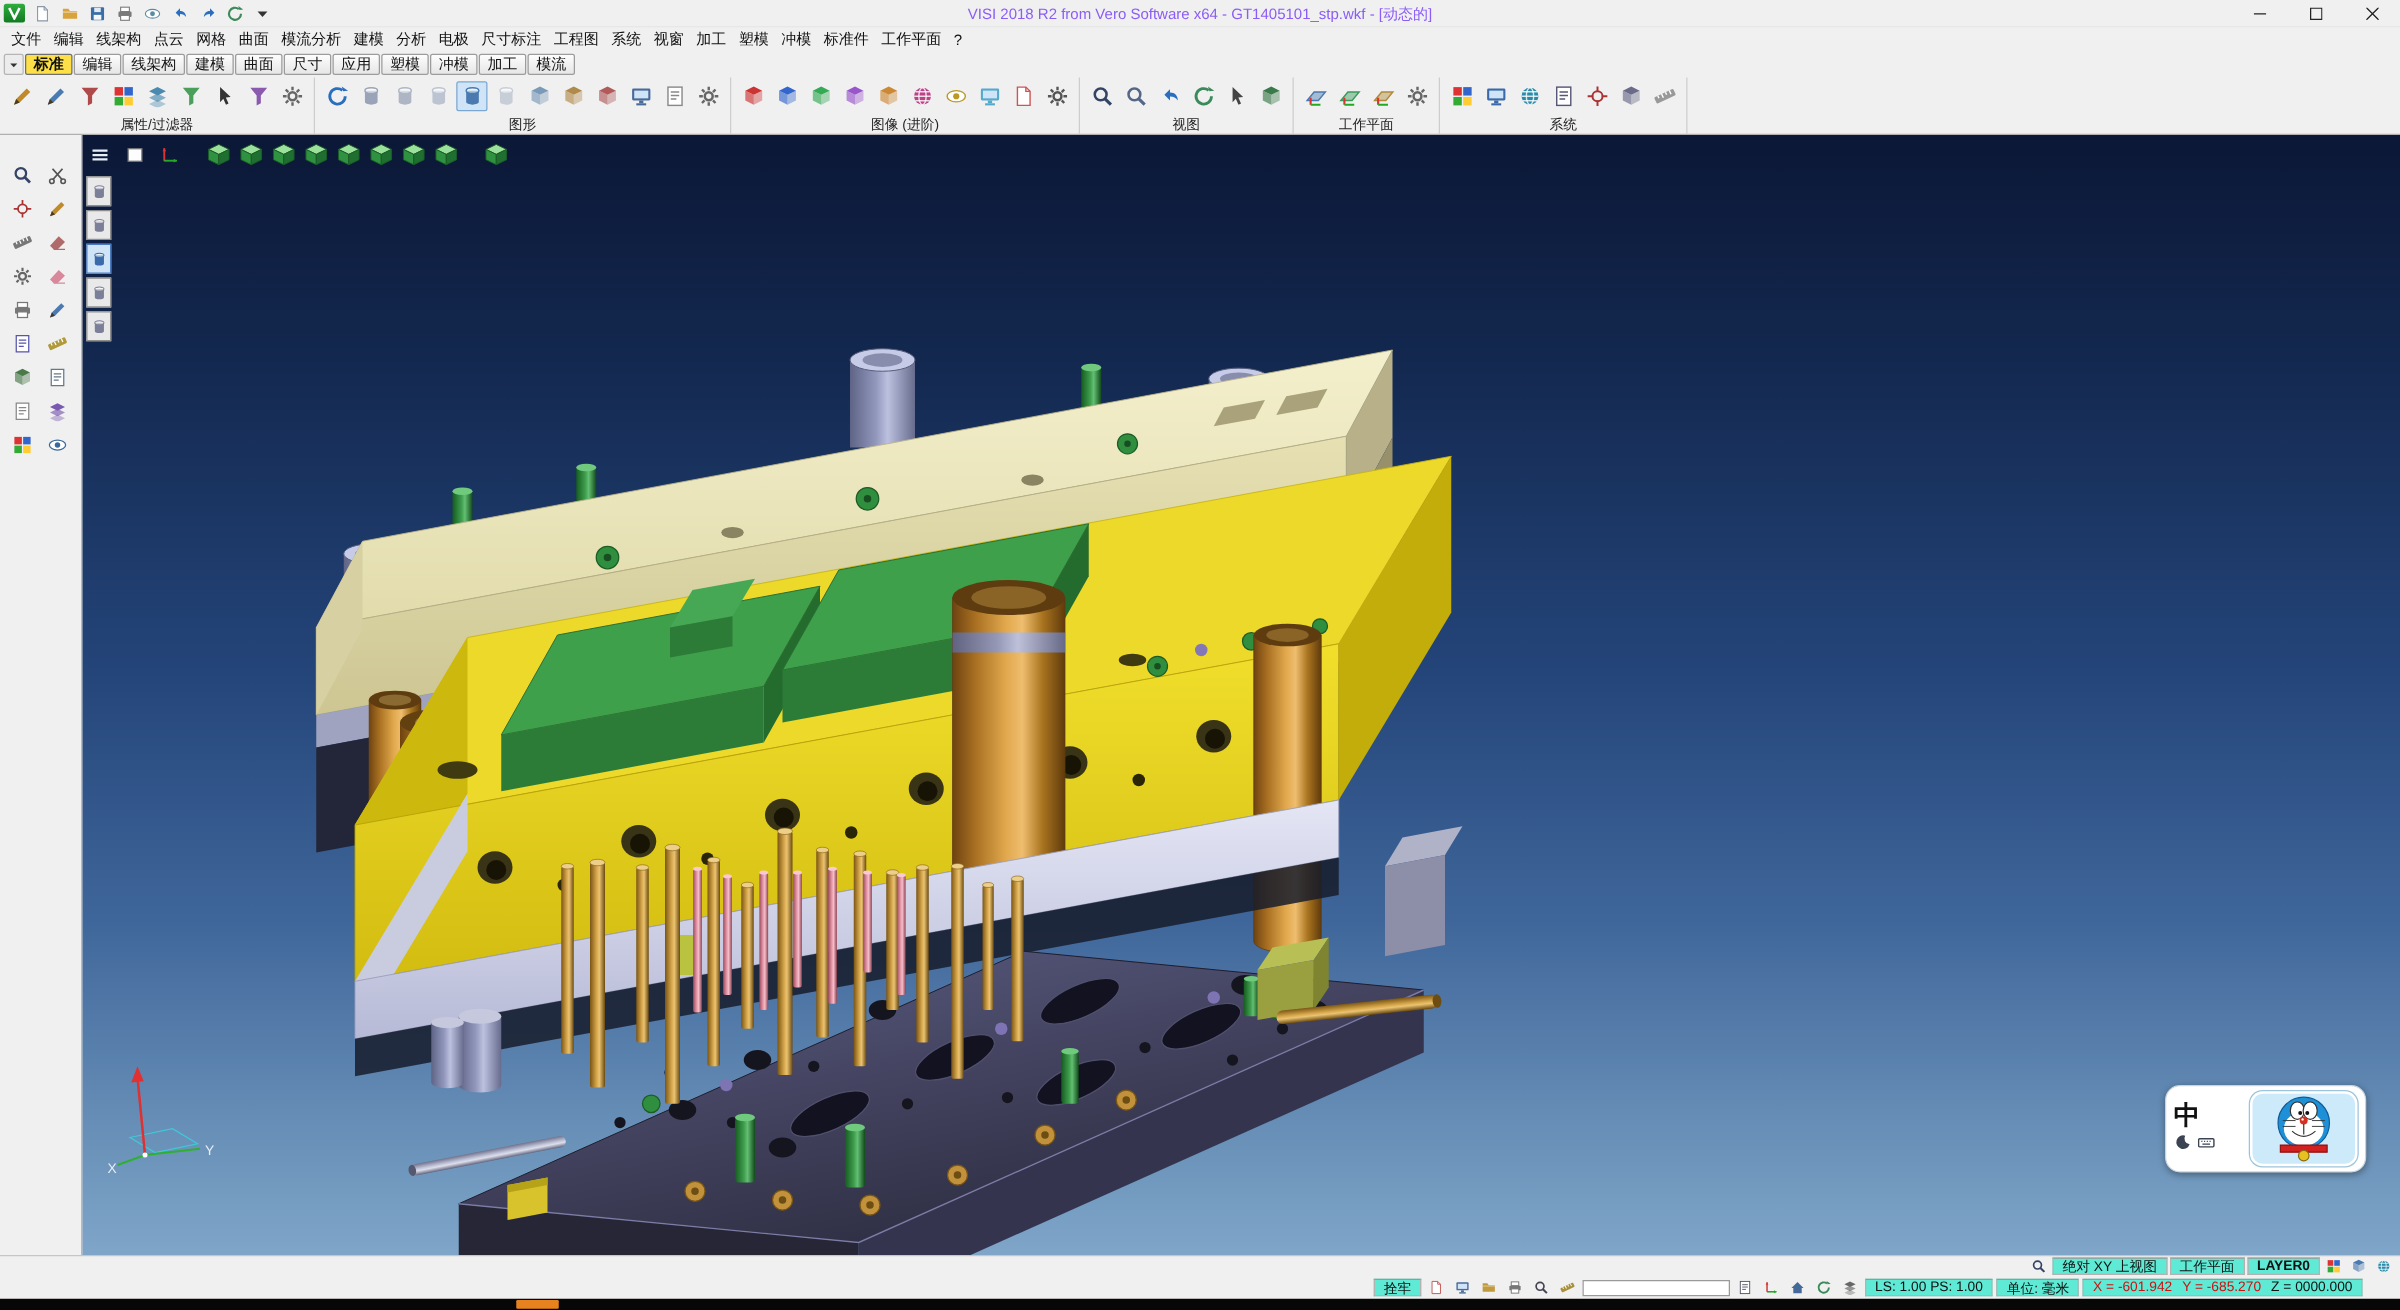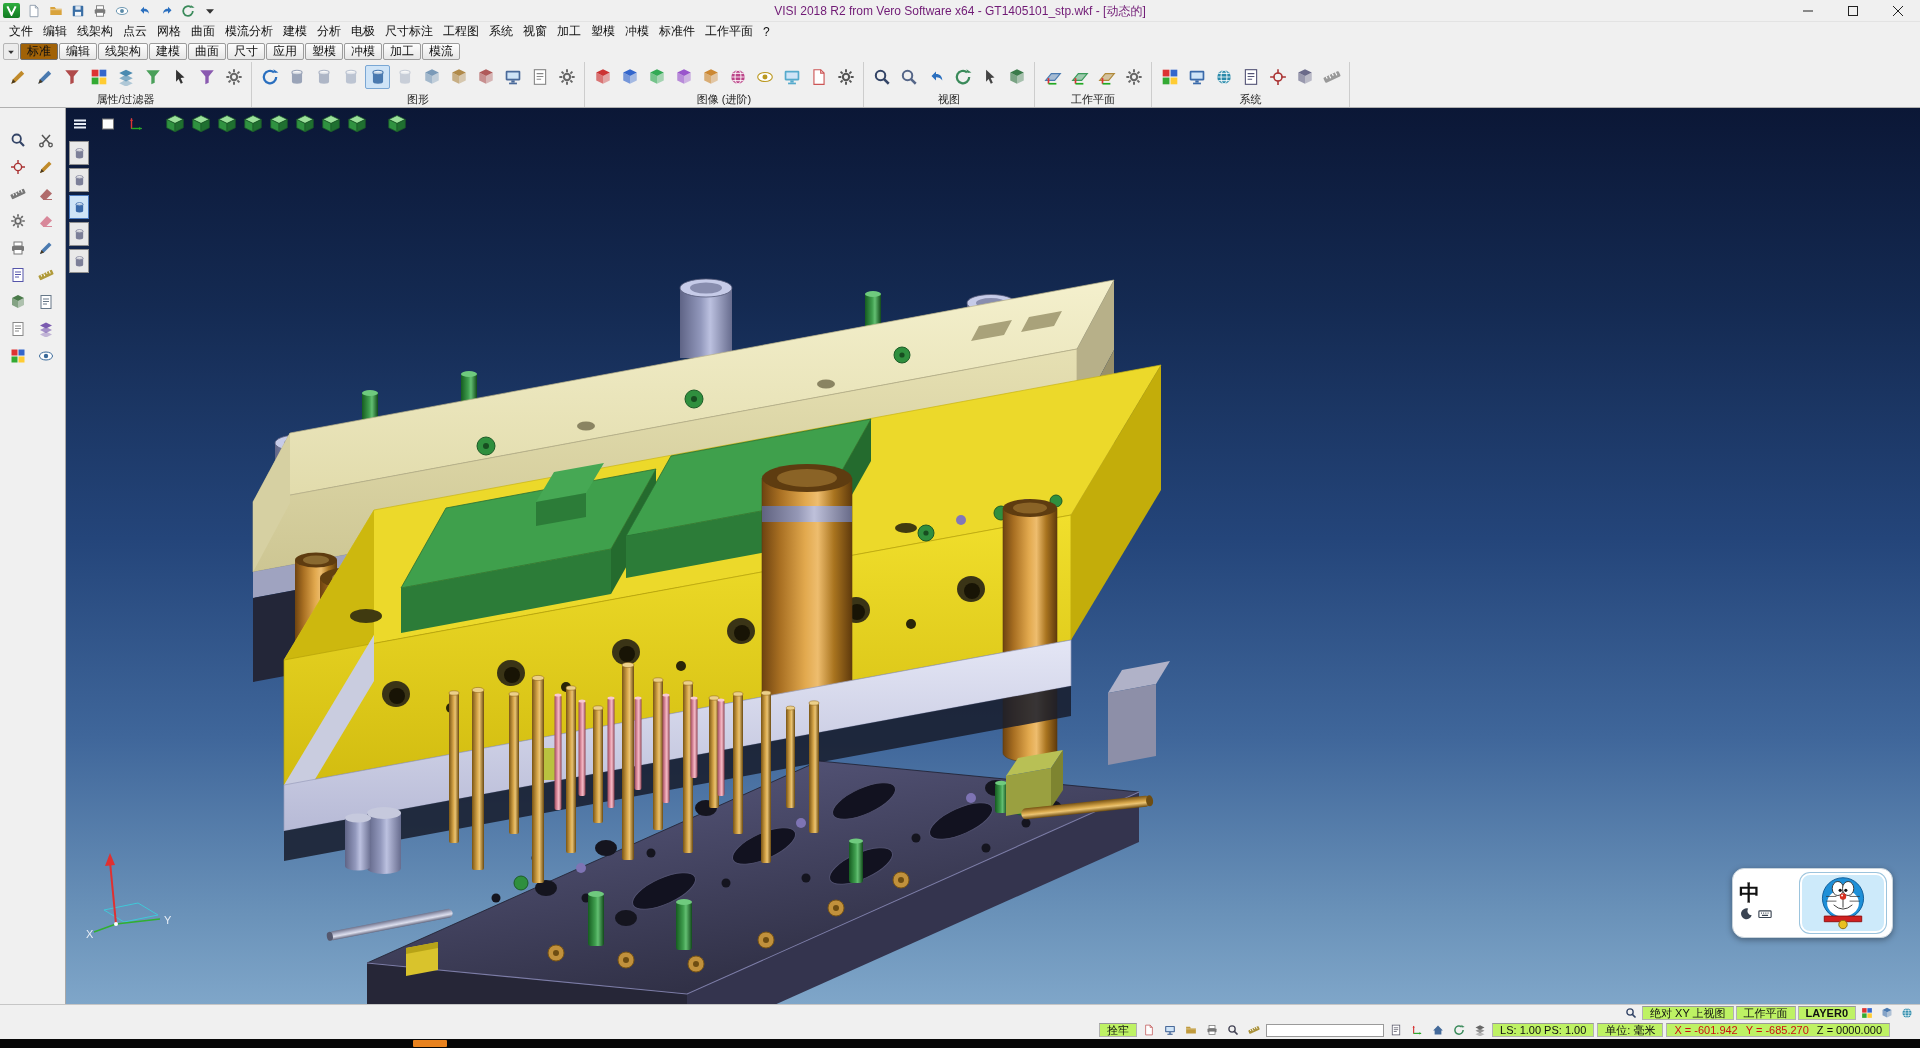--- a/index.html
+++ b/index.html
@@ -4,31 +4,31 @@
 <style>
 html,body{margin:0;padding:0;width:1920px;height:1048px;overflow:hidden;
 font-family:"Liberation Sans","DejaVu Sans",sans-serif;font-size:12px;color:#111;background:#f0f0f0}
 *{box-sizing:border-box}
 
 #titlebar{position:absolute;left:0;top:0;width:1920px;height:22px;background:#f0f0f0;border-bottom:1px solid #e3e3e3;display:flex;align-items:center}
 .qa{display:flex;align-items:center;gap:2px;padding-left:3px;z-index:2}
 .tbi{display:flex;align-items:center;justify-content:center;border-radius:2px}
 .i18{width:20px;height:18px}.i18 svg{width:14px;height:14px}
 #visi-logo{width:17px;height:15px;background:linear-gradient(#2fae3e,#127a22);border-radius:2px;display:flex;align-items:center;justify-content:center;margin-right:2px}
-#title-text{position:absolute;left:0;right:0;top:0;height:22px;display:flex;align-items:center;justify-content:center;font-size:12px;color:#701a75;pointer-events:none}
+#title-text{position:absolute;left:0;right:0;top:0;height:22px;display:flex;align-items:center;justify-content:center;font-size:12px;color:#8b5cf6;pointer-events:none}
 .winbtns{margin-left:auto;display:flex;z-index:2}
 .winbtn{width:45px;height:21px;display:flex;align-items:center;justify-content:center}
 .winbtn svg{width:10px;height:10px}
 
 #menubar{position:absolute;left:0;top:22px;width:1920px;height:19px;background:#f0f0f0;display:flex;align-items:center;padding-left:4px}
 .mi{padding:1px 5px;white-space:nowrap}
 
 #tabrow{position:absolute;left:0;top:41px;width:1920px;height:21px;background:#f0f0f0;display:flex;align-items:center;gap:1px;padding-left:3px}
 .tab{border:1px solid #9c9c9c;background:linear-gradient(#fdfdfd,#e6e6e6);padding:1px 6px;height:17px;display:flex;align-items:center;border-radius:2px;white-space:nowrap}
-.tab.active{background:#a16207;border-color:#6f6f6f;font-weight:normal}
+.tab.active{background:#fde047;border-color:#6f6f6f;font-weight:bold}
 .dropbtn{width:16px;height:17px;border:1px solid #b5b5b5;background:#ececec;display:flex;align-items:center;justify-content:center;border-radius:2px}
 .dropbtn svg{width:10px;height:10px}
 
 #toolbar{position:absolute;left:0;top:62px;width:1920px;height:46px;background:#f0f0f0;border-bottom:1px solid #b0b0b0;display:flex}
 .tgroup{display:flex;flex-direction:column;border-right:1px solid #cdcdcd;padding:2px 5px 0}
 .tg-icons{display:flex;align-items:center;gap:2px;height:27px}
 .tg-label{text-align:center;font-size:11px;color:#222;padding-top:2px}
 .i24{width:25px;height:24px}.i24 svg{width:18px;height:18px}
 .i24.active{background:#cfe4f7;border:1px solid #7aa7d4}
 
@@ -45,21 +45,21 @@
 .vghost{width:24px;height:20px;display:flex;align-items:center;justify-content:center;color:#e8eef6}
 .vghost svg{width:16px;height:16px}
 #minicol{position:absolute;left:3px;top:33px;display:flex;flex-direction:column;gap:3px}
 .mbtn{width:20px;height:24px;border:1px solid #8f8f8f;background:#e9e9e9;display:flex;align-items:center;justify-content:center;color:#7c7f98}
 .mbtn svg{width:13px;height:13px}
 .mbtn.active{background:#cfe4f7;border-color:#4a7ac0;color:#3a6aaa}
 
 .srow{position:absolute;left:0;width:1920px;background:#f0f0f0;display:flex;align-items:center}
 #srow1{top:1004px;height:17px;border-top:1px solid #c6c6c6;justify-content:flex-end;padding-right:4px;gap:2px}
 #srow2{top:1021px;height:18px;gap:3px;padding-right:30px}
-.sfield{border:1px solid #b2b2b2;border-top-color:#989898;background:#bef264;height:14px;display:flex;align-items:center;padding:0 7px;font-size:11px;white-space:nowrap}
+.sfield{border:1px solid #b2b2b2;border-top-color:#989898;background:#5eead4;height:14px;display:flex;align-items:center;padding:0 7px;font-size:11px;white-space:nowrap}
 .i14{width:18px;height:15px}.i14 svg{width:12px;height:12px}
 #cmd-input{width:118px;height:13px;border:1px solid #9a9a9a;background:#fff;font-size:11px;padding:0 3px}
 .red{color:#cc1111}
 #taskbar{position:absolute;left:0;top:1039px;width:1920px;height:9px;background:#070707}
 #task-chip{position:absolute;left:413px;top:1px;width:34px;height:7px;background:#e8821e;border-radius:1px}
 
 #ime{position:absolute;left:1732px;top:868px;width:161px;height:70px;background:#fff;border:1px solid #c9d4dc;border-radius:12px;box-shadow:0 2px 6px rgba(0,0,0,.35);display:flex;align-items:center;padding:4px 6px;gap:4px;z-index:9}
 #ime-left{display:flex;flex-direction:column;gap:3px;width:58px}
 #ime-mode{font-size:21px;font-weight:bold;color:#111;line-height:22px}
 #ime-icons{display:flex;gap:5px;color:#3a4452}

